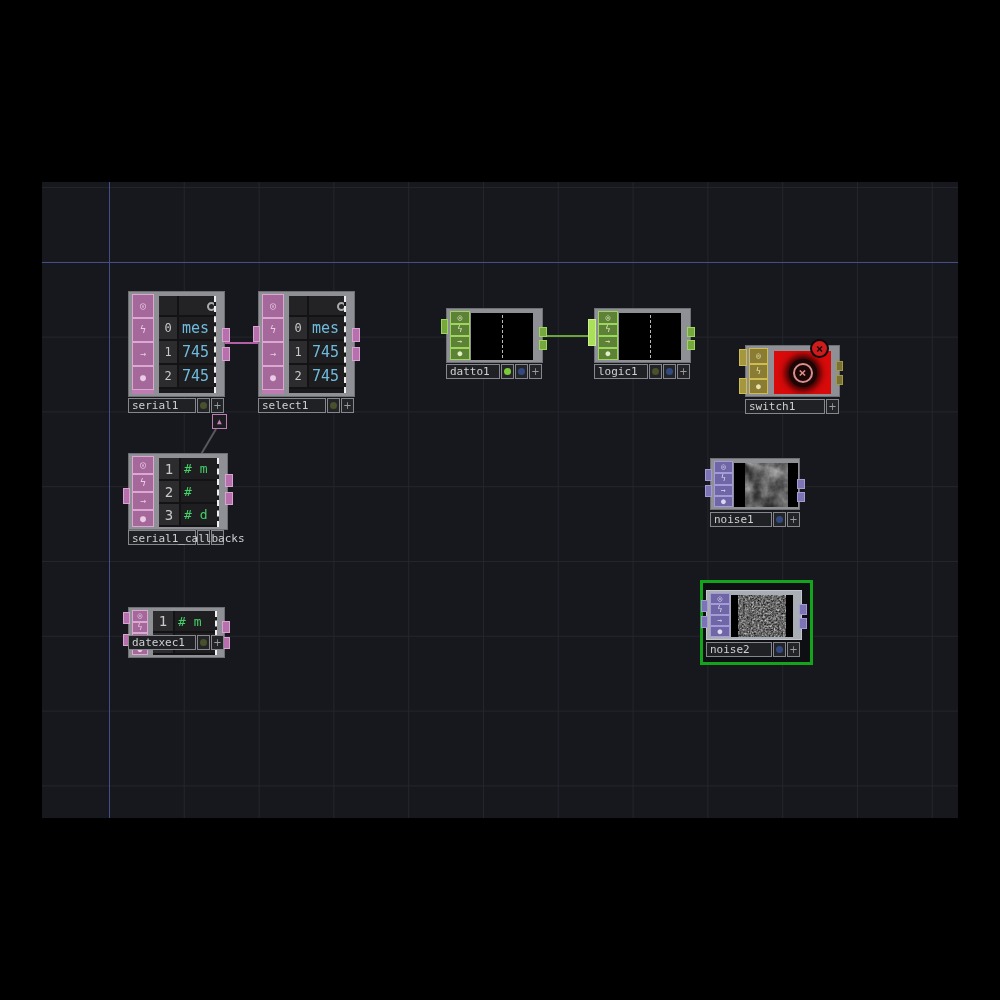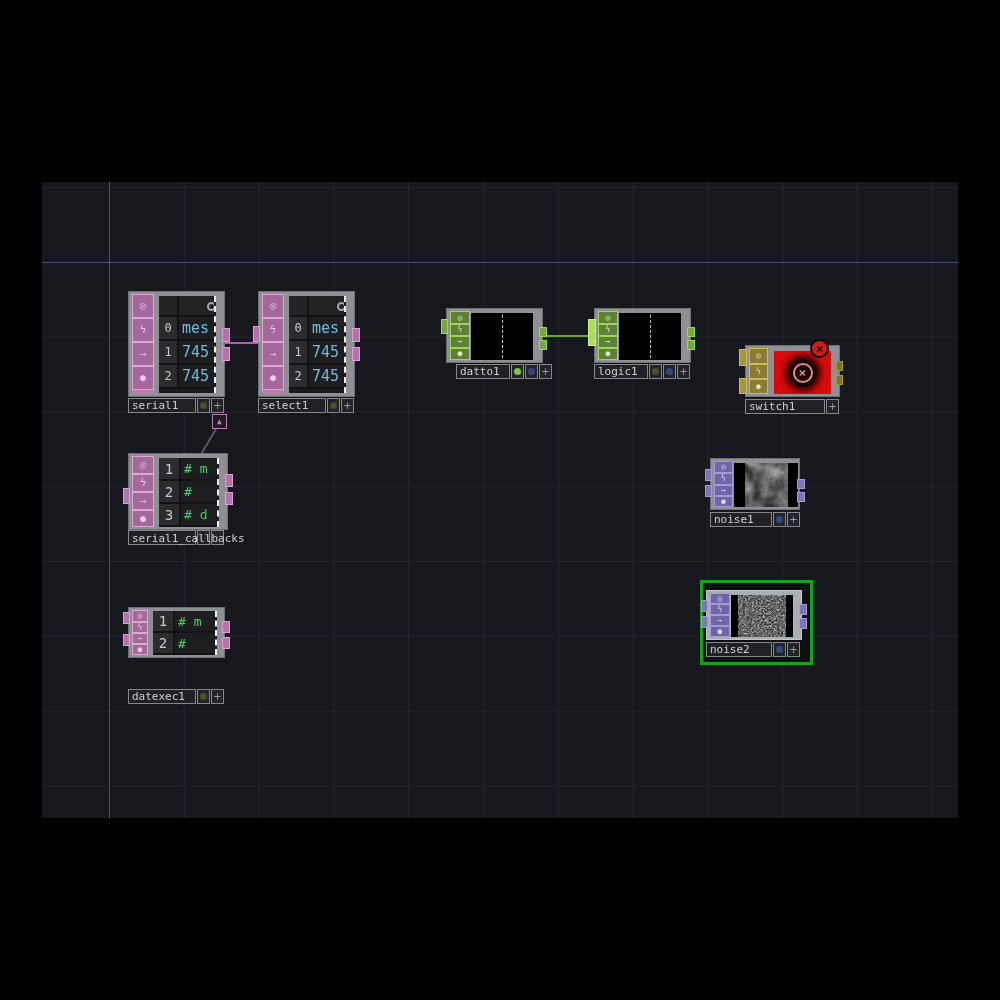--- a/index.html
+++ b/index.html
@@ -275,21 +275,21 @@
       <div class="trow" style="height:22px">
         <div class="tnum wide">2</div>
         <div class="tval">#</div>
       </div>
     </div>
     <div class="tab dat" style="left:-6px;top:4px;width:7px;height:12px"></div>
     <div class="tab dat" style="left:-6px;top:26px;width:7px;height:12px"></div>
     <div class="tab dat" style="left:93px;top:13px;width:8px;height:12px"></div>
     <div class="tab dat" style="left:93px;top:29px;width:8px;height:12px"></div>
   </div>
-  <div class="namebar" style="left:128px;top:689px;width:97px">
+  <div class="namebar" style="left:128px;top:635px;width:97px">
     <div class="namebox" style="width:68px">
         <span>datexec1</span>
       </div>
     <div class="nbtn">
         <span class="dot olive"></span>
       </div>
     <div class="nbtn">
         <span>+</span>
       </div>
   </div>
@@ -307,21 +307,21 @@
         </div>
       <div class="flag chop-f sm" style="height:12px">
           <span>●</span>
         </div>
     </div>
     <div class="viewer chopview" style="left:24px;top:4px;width:62px;height:47px"></div>
     <div class="tab chop" style="left:-6px;top:10px;width:7px;height:15px"></div>
     <div class="tab chop" style="left:92px;top:18px;width:8px;height:10px"></div>
     <div class="tab chop" style="left:92px;top:31px;width:8px;height:10px"></div>
   </div>
-  <div class="namebar" style="left:456px;top:364px;width:97px">
+  <div class="namebar" style="left:446px;top:364px;width:97px">
     <div class="namebox" style="width:54px">
         <span>datto1</span>
       </div>
     <div class="nbtn">
         <span class="dot limeb"></span>
       </div>
     <div class="nbtn">
         <span class="dot blue"></span>
       </div>
     <div class="nbtn">

